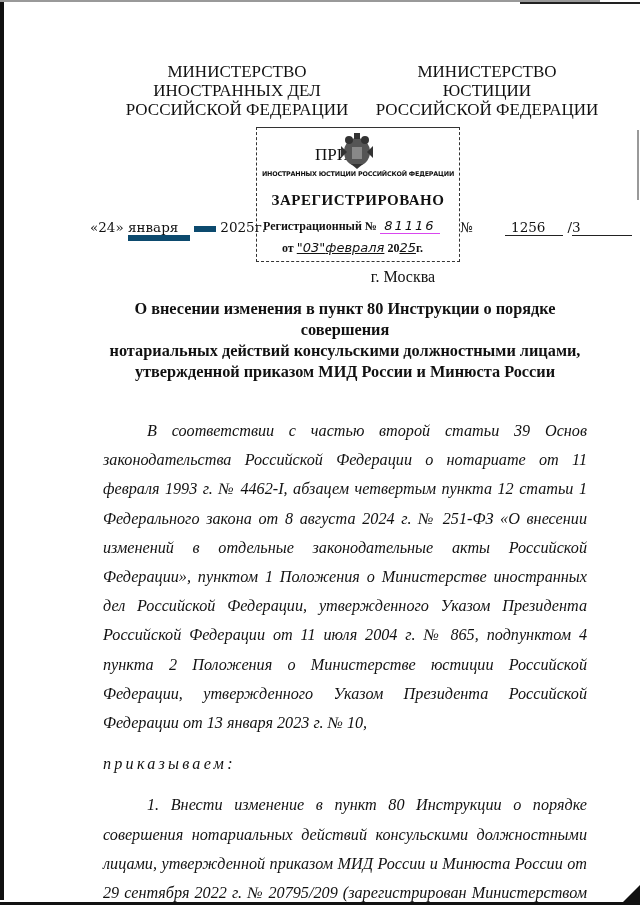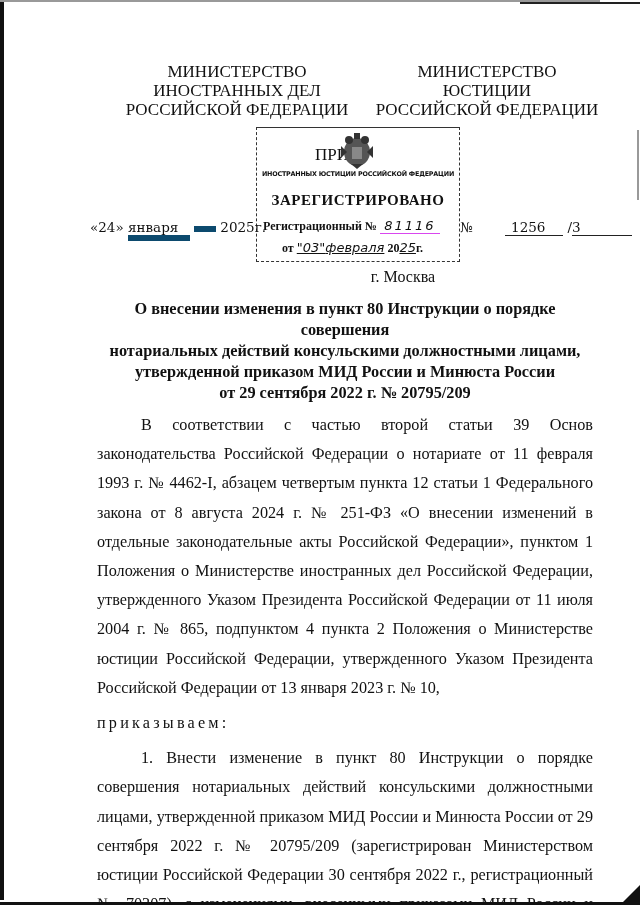--- a/index.html
+++ b/index.html
@@ -47,21 +47,21 @@
 
   .city { position: absolute; left: 0; width: 588px; top: 268px; text-align: center; padding-left: 130px;
     box-sizing: border-box; font-size: 16px; margin-left: 44px; }
   .city span { margin-left: 0; }
 
   .title { position: absolute; left: 90px; width: 510px; top: 298px; text-align: center;
     font-weight: bold; font-size: 16.3px; line-height: 21px; }
 
   .body-text { position: absolute; left: 91px; width: 508px; top: 405px; font-size: 16.2px;
     line-height: 29.2px; text-align: justify; }
-  .body-text p { margin: 6px; text-indent: 44px; }
+  .body-text p { margin: 12px; text-indent: 44px; font-style: italic; }
   .spaced { letter-spacing: 3.2px; }
   .no-indent { text-indent: 0 !important; }
 </style>
 </head>
 <body>
 
 <div class="scan-border-left"></div>
 <div class="scan-border-top"></div>
 <div class="scan-border-top-right"></div>
 <div class="scan-right-line"></div>
@@ -119,20 +119,19 @@
 </div>
 
 <div class="city">
   <span>г. Москва</span>
 </div>
 
 <div class="title">
   <div>О внесении изменения в пункт 80 Инструкции о порядке совершения</div>
   <div>нотариальных действий консульскими должностными лицами,</div>
   <div>утвержденной приказом МИД России и Минюста России</div>
-  <div>от 29 сентября 2022 г. № 20795/209</div>
 </div>
 
 <div class="body-text">
   <p>В соответствии с частью второй статьи 39 Основ законодательства Российской Федерации о нотариате от 11 февраля 1993 г. № 4462-I, абзацем четвертым пункта 12 статьи 1 Федерального закона от 8 августа 2024 г. № 251-ФЗ «О внесении изменений в отдельные законодательные акты Российской Федерации», пунктом 1 Положения о Министерстве иностранных дел Российской Федерации, утвержденного Указом Президента Российской Федерации от 11 июля 2004 г. № 865, подпунктом 4 пункта 2 Положения о Министерстве юстиции Российской Федерации, утвержденного Указом Президента Российской Федерации от 13 января 2023 г. № 10,</p>
   <p class="no-indent spaced">приказываем:</p>
   <p>1. Внести изменение в пункт 80 Инструкции о порядке совершения нотариальных действий консульскими должностными лицами, утвержденной приказом МИД России и Минюста России от 29 сентября 2022 г. № 20795/209 (зарегистрирован Министерством юстиции Российской Федерации 30 сентября 2022 г., регистрационный № 70307), с изменениями, внесенными приказами МИД России и Минюста России от 11 января 2024 г. № 126/3 (зарегистрирован Министерством юстиции Российской Федерации</p>
 </div>
 
 </body></html>

